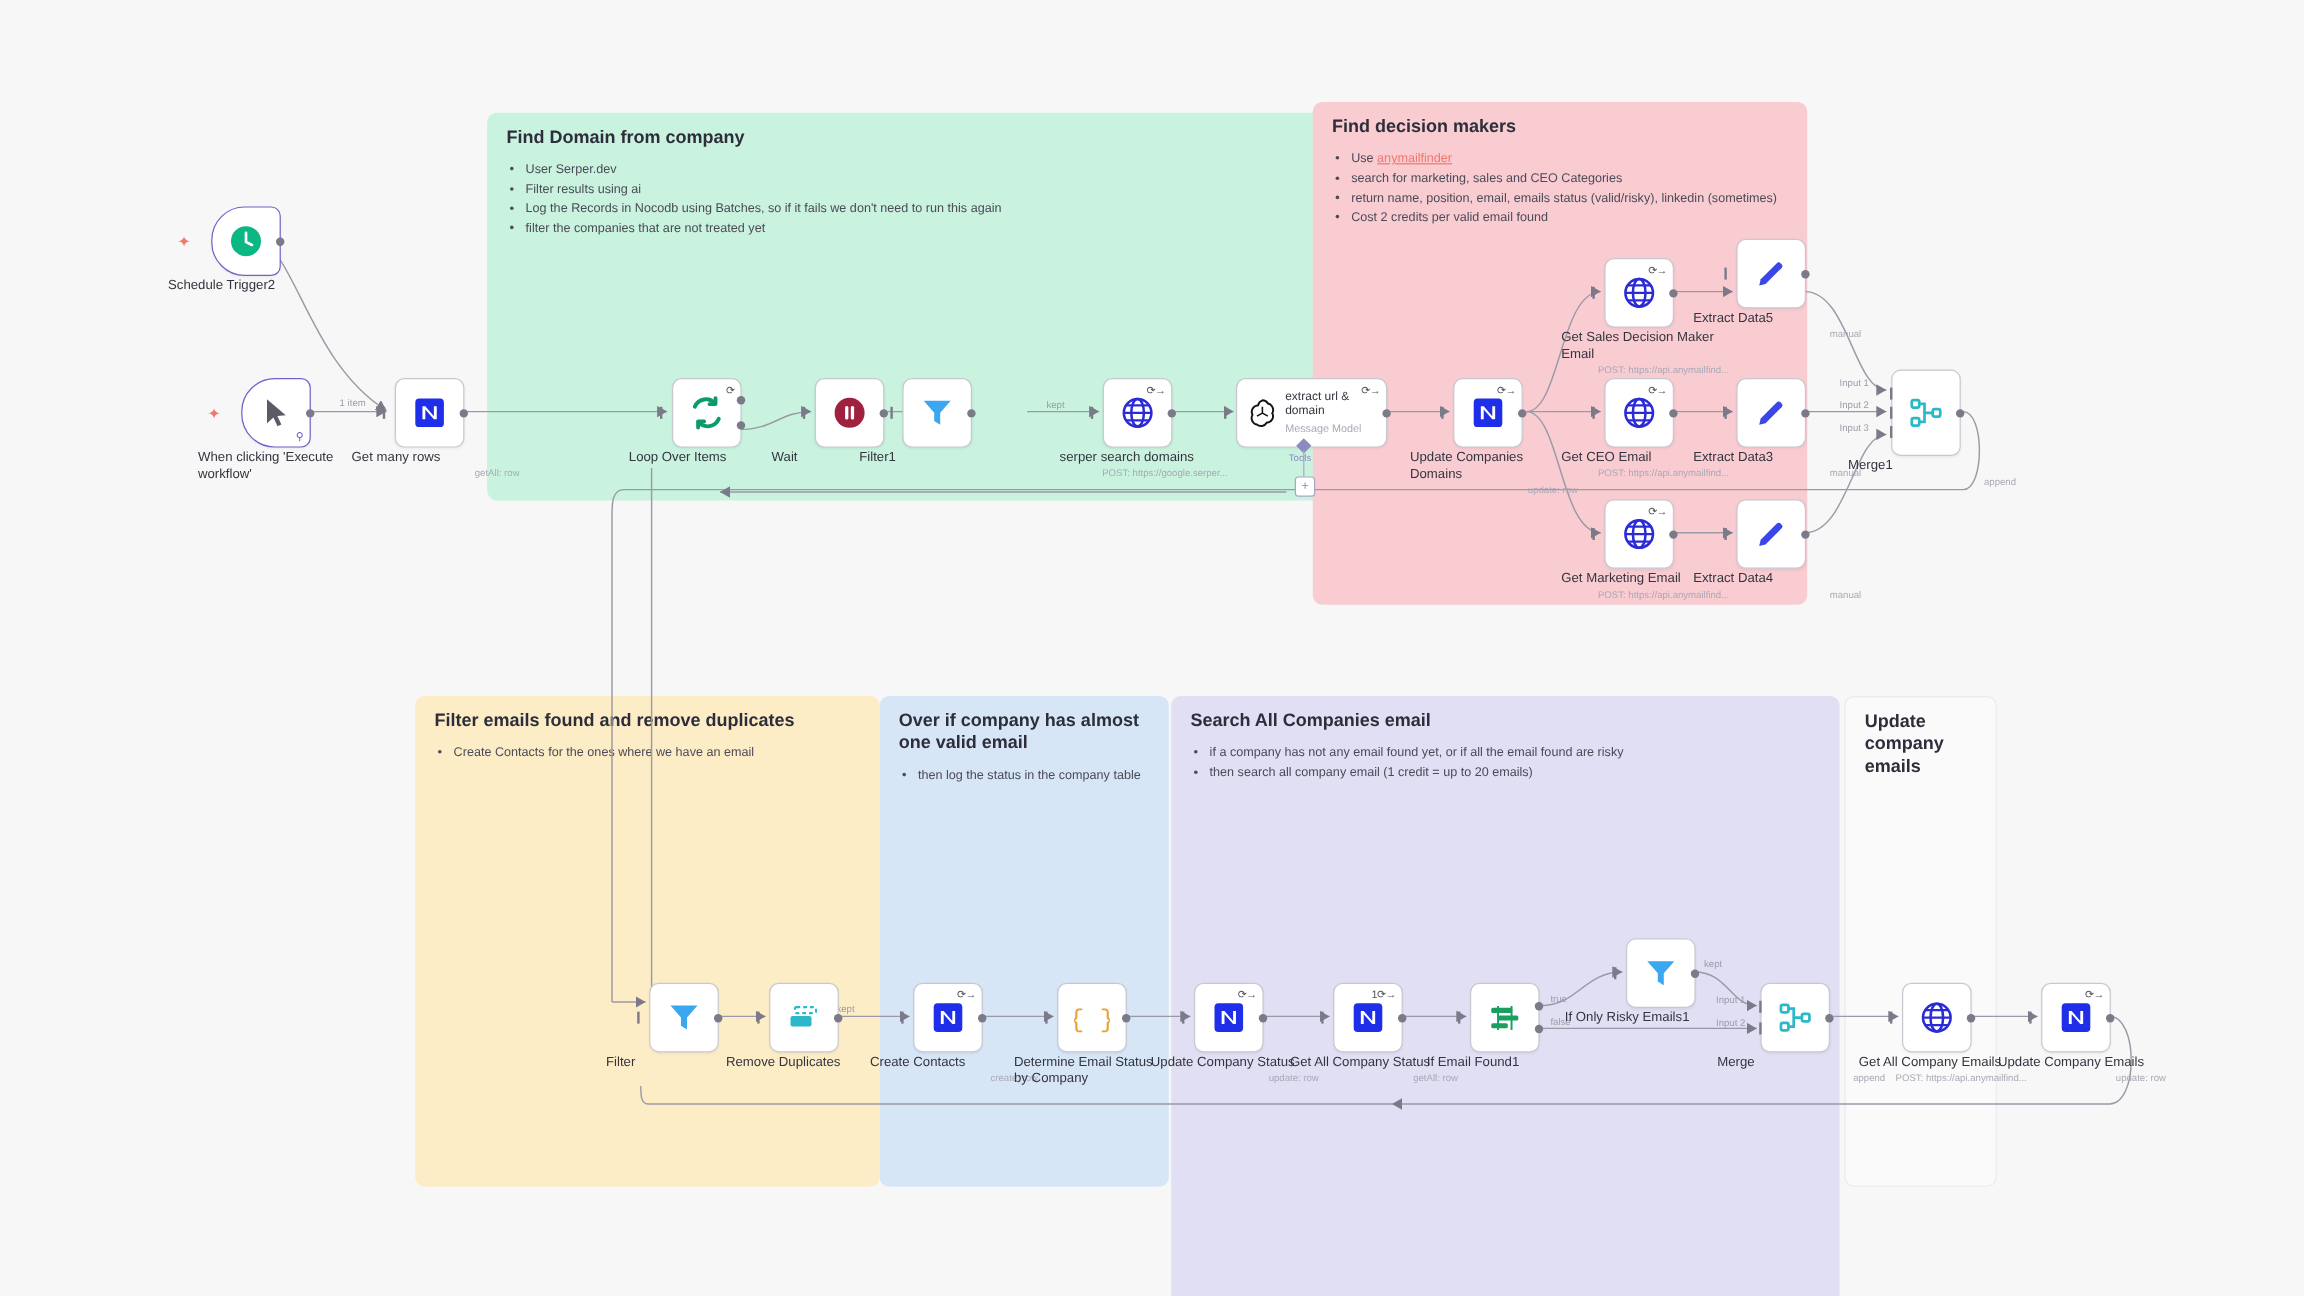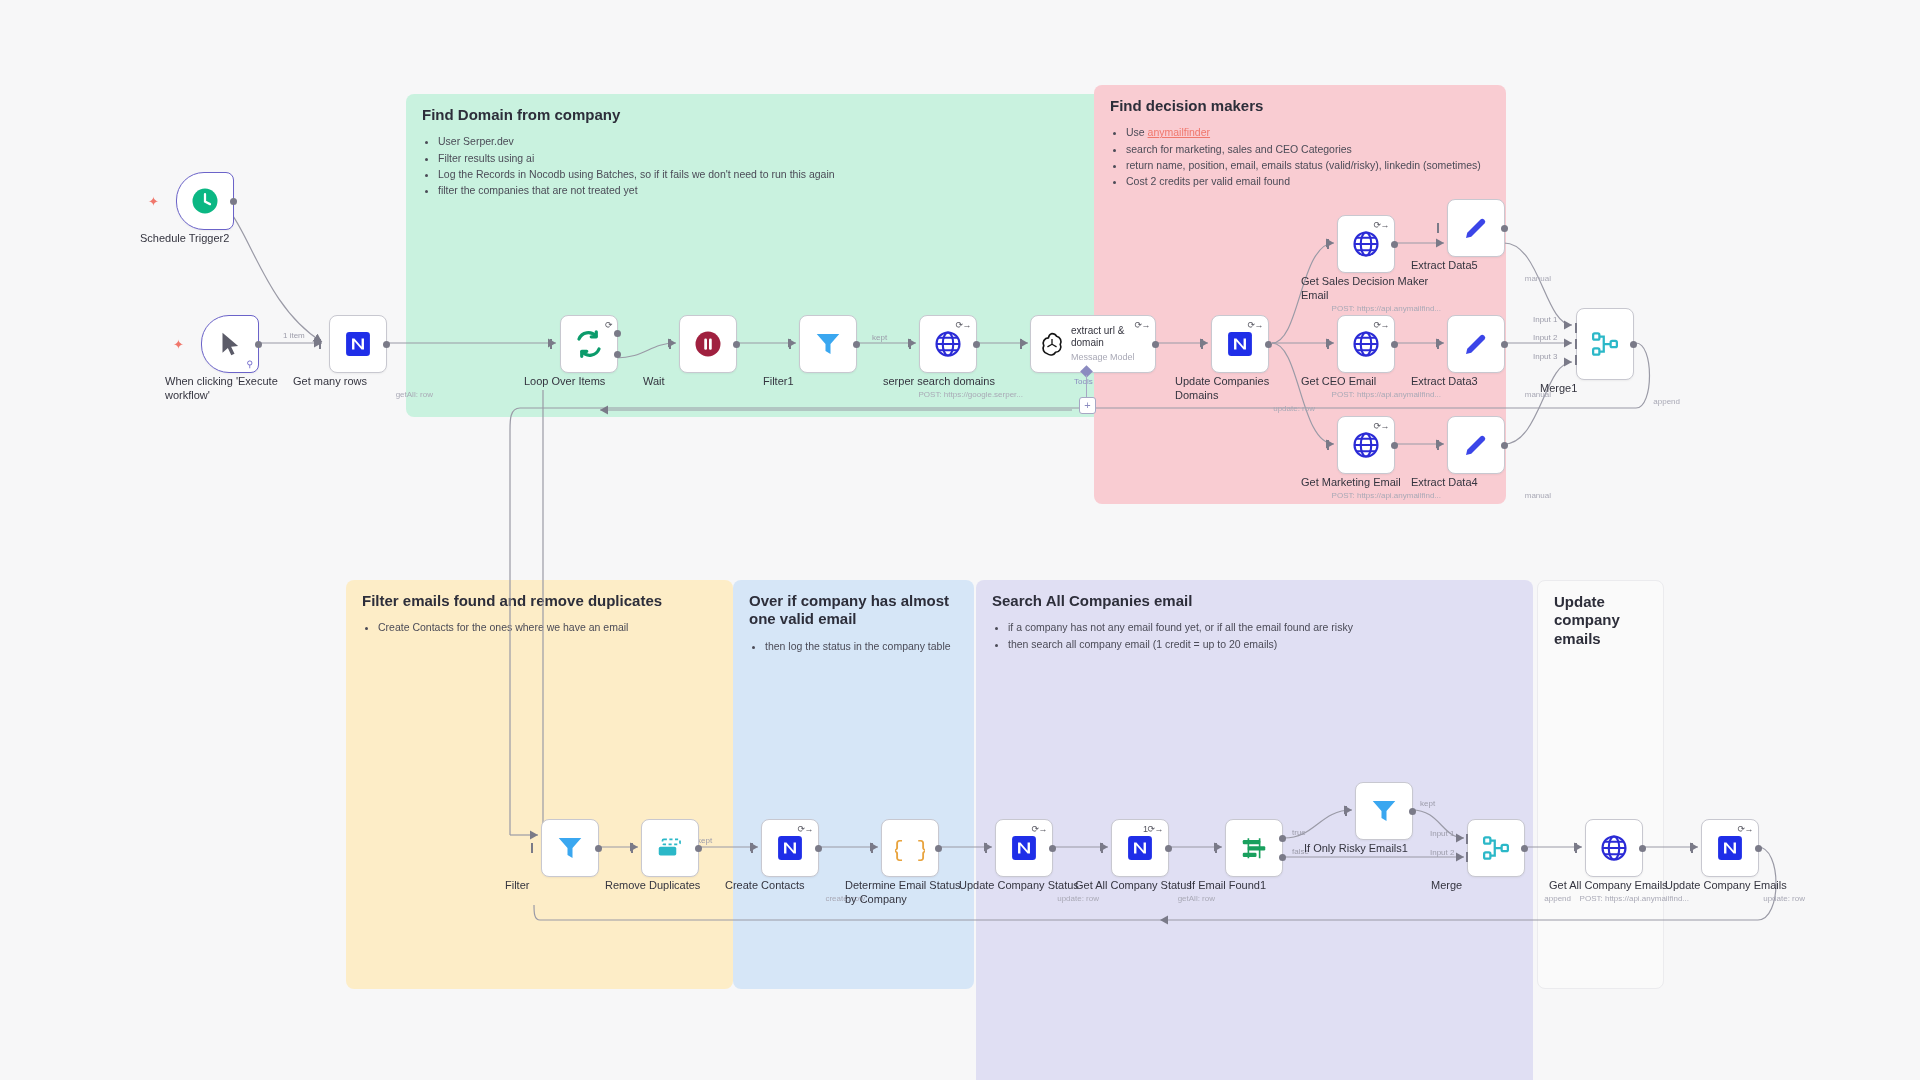--- a/index.html
+++ b/index.html
@@ -259,21 +259,21 @@
       <svg class="ic" viewBox="0 0 24 24">
         <circle cx="12" cy="12" r="10" fill="#a0203f"></circle>
         <rect x="9" y="7.5" width="2.2" height="9" fill="#fff" rx="1"></rect>
         <rect x="12.8" y="7.5" width="2.2" height="9" fill="#fff" rx="1"></rect>
       </svg>
       <span class="port out"></span>
     </div>
     <div class="nlabel">Wait</div>
   </div>
 
-  <div class="node" style="left:799px;top:315px;">
+  <div class="node" style="left:752px;top:315px;">
     <div class="nbox">
       <span class="bar-in"></span>
       <svg class="ic" viewBox="0 0 24 24">
         <path d="M3 4h18l-7 8v8l-4-2.5V12z" fill="#3aa7f0"></path>
       </svg>
       <span class="port out"></span>
     </div>
     <div class="nlabel">Filter1</div>
   </div>
 

